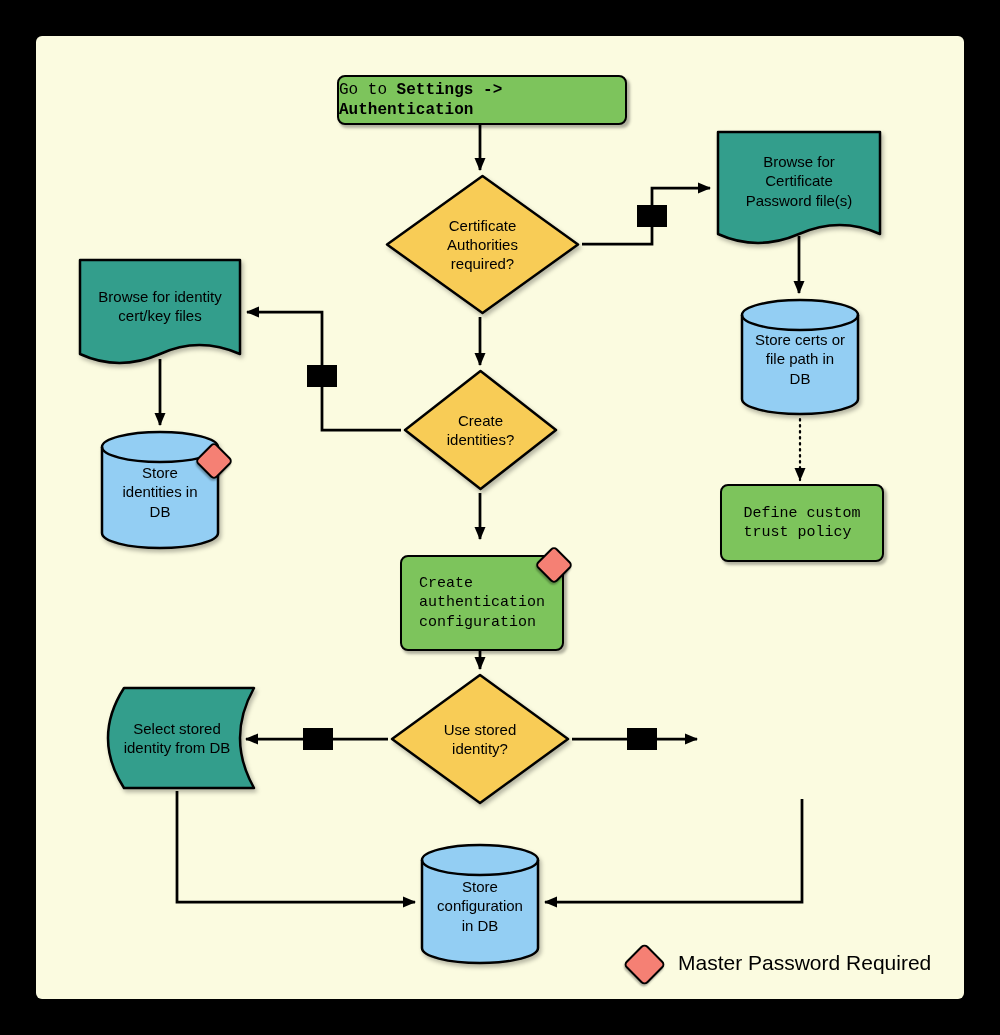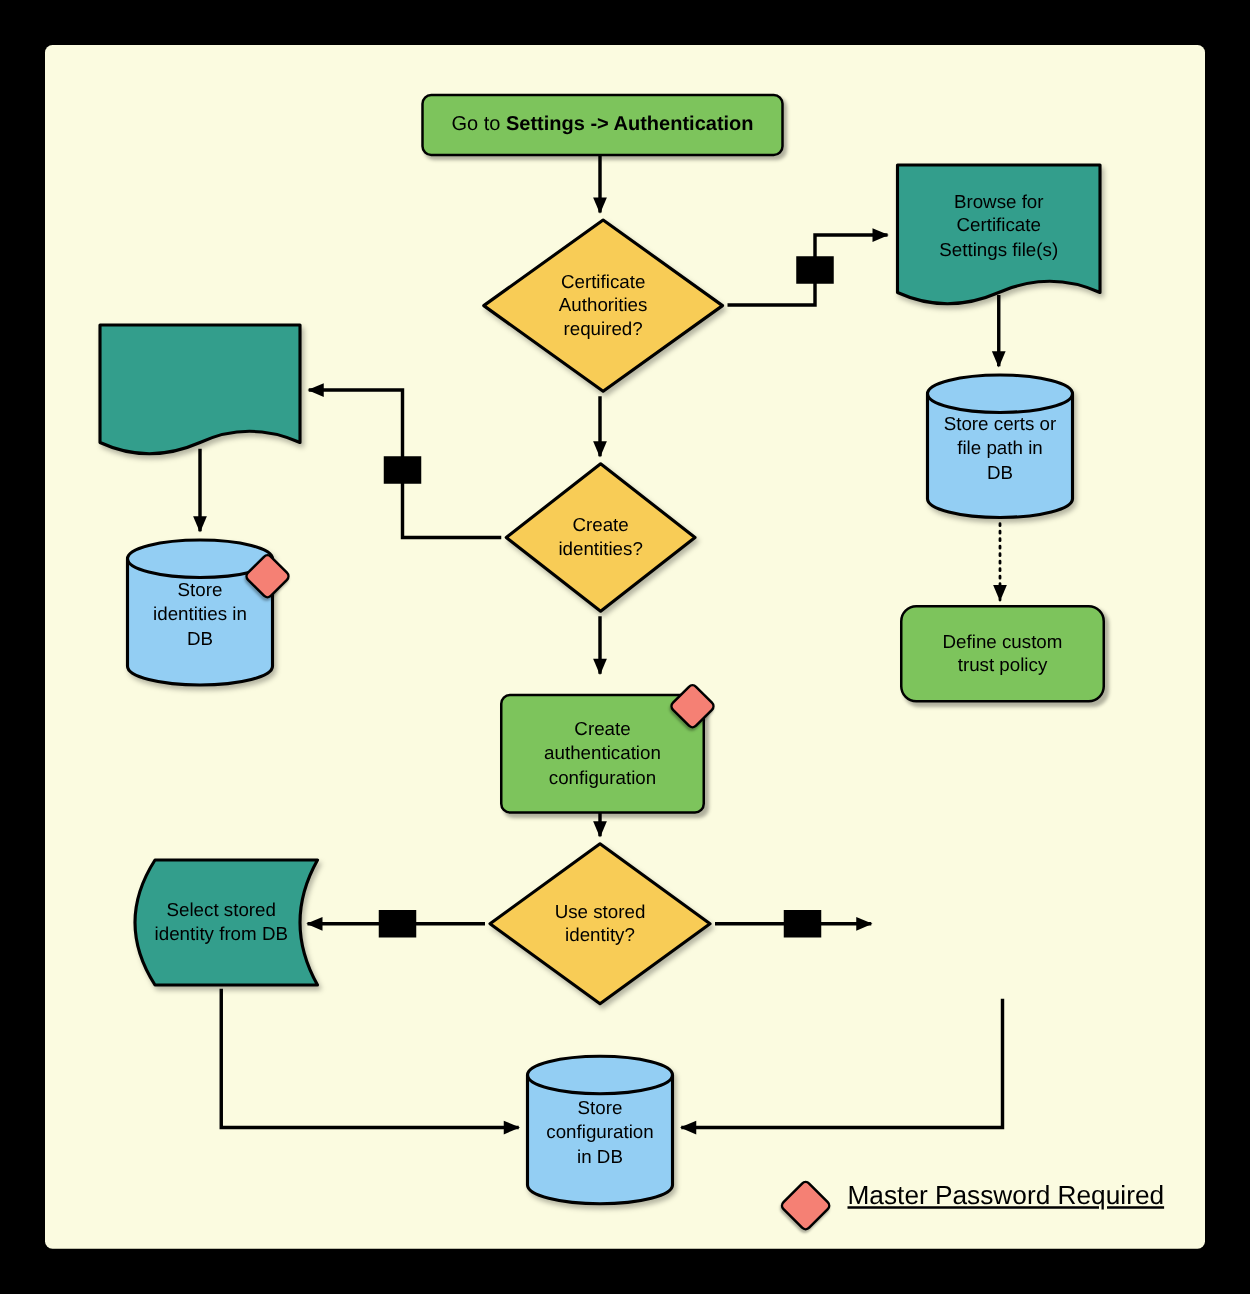--- a/index.html
+++ b/index.html
@@ -8,28 +8,28 @@
   #panel{position:absolute;left:36px;top:36px;width:928px;height:963px;background:#FBFBE0;border-radius:6px;}
   #connectors{position:absolute;left:0;top:0;width:1000px;height:1035px;z-index:1;pointer-events:none;}
   .node{position:absolute;z-index:2;}
   .node > svg{position:absolute;left:0;top:0;overflow:visible;filter:drop-shadow(2px 3px 2px rgba(0,0,0,0.28));}
   .label{position:absolute;left:0;top:0;right:0;bottom:0;display:flex;align-items:center;justify-content:center;
          text-align:center;white-space:pre-line;font-size:15px;line-height:1.28;z-index:2;}
   .doc-label{bottom:16px;}
   .cyl-label{top:4px;}
   .box{position:absolute;z-index:2;border:2.5px solid #000;border-radius:8px;
        box-shadow:2.5px 3px 3px rgba(0,0,0,0.3);display:flex;align-items:center;justify-content:center;
-       text-align:center;white-space:pre-line;font-size:15px;line-height:1.28;}
+       white-space:pre-line;font-size:15px;line-height:1.28;font-family:Liberation Mono, monospace;}
   .green{background:#7DC45C;}
   .badge{position:absolute;width:24px;height:24px;background:#F58074;border:2.5px solid #000;border-radius:5px;
          transform:rotate(45deg);z-index:4;box-shadow:1px 2px 2px rgba(0,0,0,0.3);}
   #goto-box{left:337px;top:75px;width:286px;height:46px;font-size:16px;}
-  #define-trust{left:720px;top:484px;width:160px;height:74px;border-radius:13px;}
+  #define-trust{left:720px;top:484px;width:160px;height:74px;}
   #create-auth{left:400px;top:543px;width:160px;height:92px;margin-top:12px;}
-  #legend{position:absolute;left:625px;top:945px;z-index:3;display:flex;text-decoration:underline;}
+  #legend{position:absolute;left:625px;top:945px;z-index:3;display:flex;align-items:center;}
   #legend .badge{position:relative;width:27px;height:27px;margin:4px 18px 0 4px;}
   #legend-text{font-size:21px;}
 </style>
 </head>
 <body>
 
 <div id="canvas">
   <div id="panel"></div>
 
   <svg id="connectors" width="1000" height="1035" viewBox="0 0 1000 1035">
@@ -73,40 +73,42 @@
 Authorities
 required?</div>
   </div>
 
   <div class="node" style="left:716px;top:130px;width:166px;height:118px">
     <svg width="166" height="118" viewBox="0 0 166 118">
       <path d="M2,2 L164,2 L164,104 Q124,86 83,104 Q41.5,122 2,104 Z" fill="#339E8C" stroke="#000" stroke-width="2.5" stroke-linejoin="round"></path>
     </svg>
     <div class="label doc-label">Browse for
 Certificate
-Settings file(s)</div>
+Password file(s)</div>
   </div>
 
   <div class="node" style="left:740px;top:298px;width:120px;height:118px">
     <svg width="120" height="118" viewBox="0 0 120 118">
       <path d="M2,17 A58,15 0 0 1 118,17 L118,101 A58,15 0 0 1 2,101 Z" fill="#93CEF3" stroke="#000" stroke-width="2.5"></path>
       <path d="M2,17 A58,15 0 0 0 118,17" fill="none" stroke="#000" stroke-width="2.5"></path>
     </svg>
     <div class="label cyl-label">Store certs or
 file path in
 DB</div>
   </div>
 
   <div id="define-trust" class="box green">Define custom
 trust policy</div>
 
   <div class="node" style="left:78px;top:258px;width:164px;height:112px">
     <svg width="164" height="112" viewBox="0 0 164 112">
       <path d="M2,2 L162,2 L162,96 Q121,78 82,96 Q41,114 2,96 Z" fill="#339E8C" stroke="#000" stroke-width="2.5" stroke-linejoin="round"></path>
     </svg>
+    <div class="label doc-label">Browse for identity
+cert/key files</div>
   </div>
 
   <div class="node" style="left:100px;top:430px;width:120px;height:120px">
     <svg width="120" height="120" viewBox="0 0 120 120">
       <path d="M2,17 A58,15 0 0 1 118,17 L118,103 A58,15 0 0 1 2,103 Z" fill="#93CEF3" stroke="#000" stroke-width="2.5"></path>
       <path d="M2,17 A58,15 0 0 0 118,17" fill="none" stroke="#000" stroke-width="2.5"></path>
     </svg>
     <div class="label cyl-label">Store
 identities in
 DB</div>

